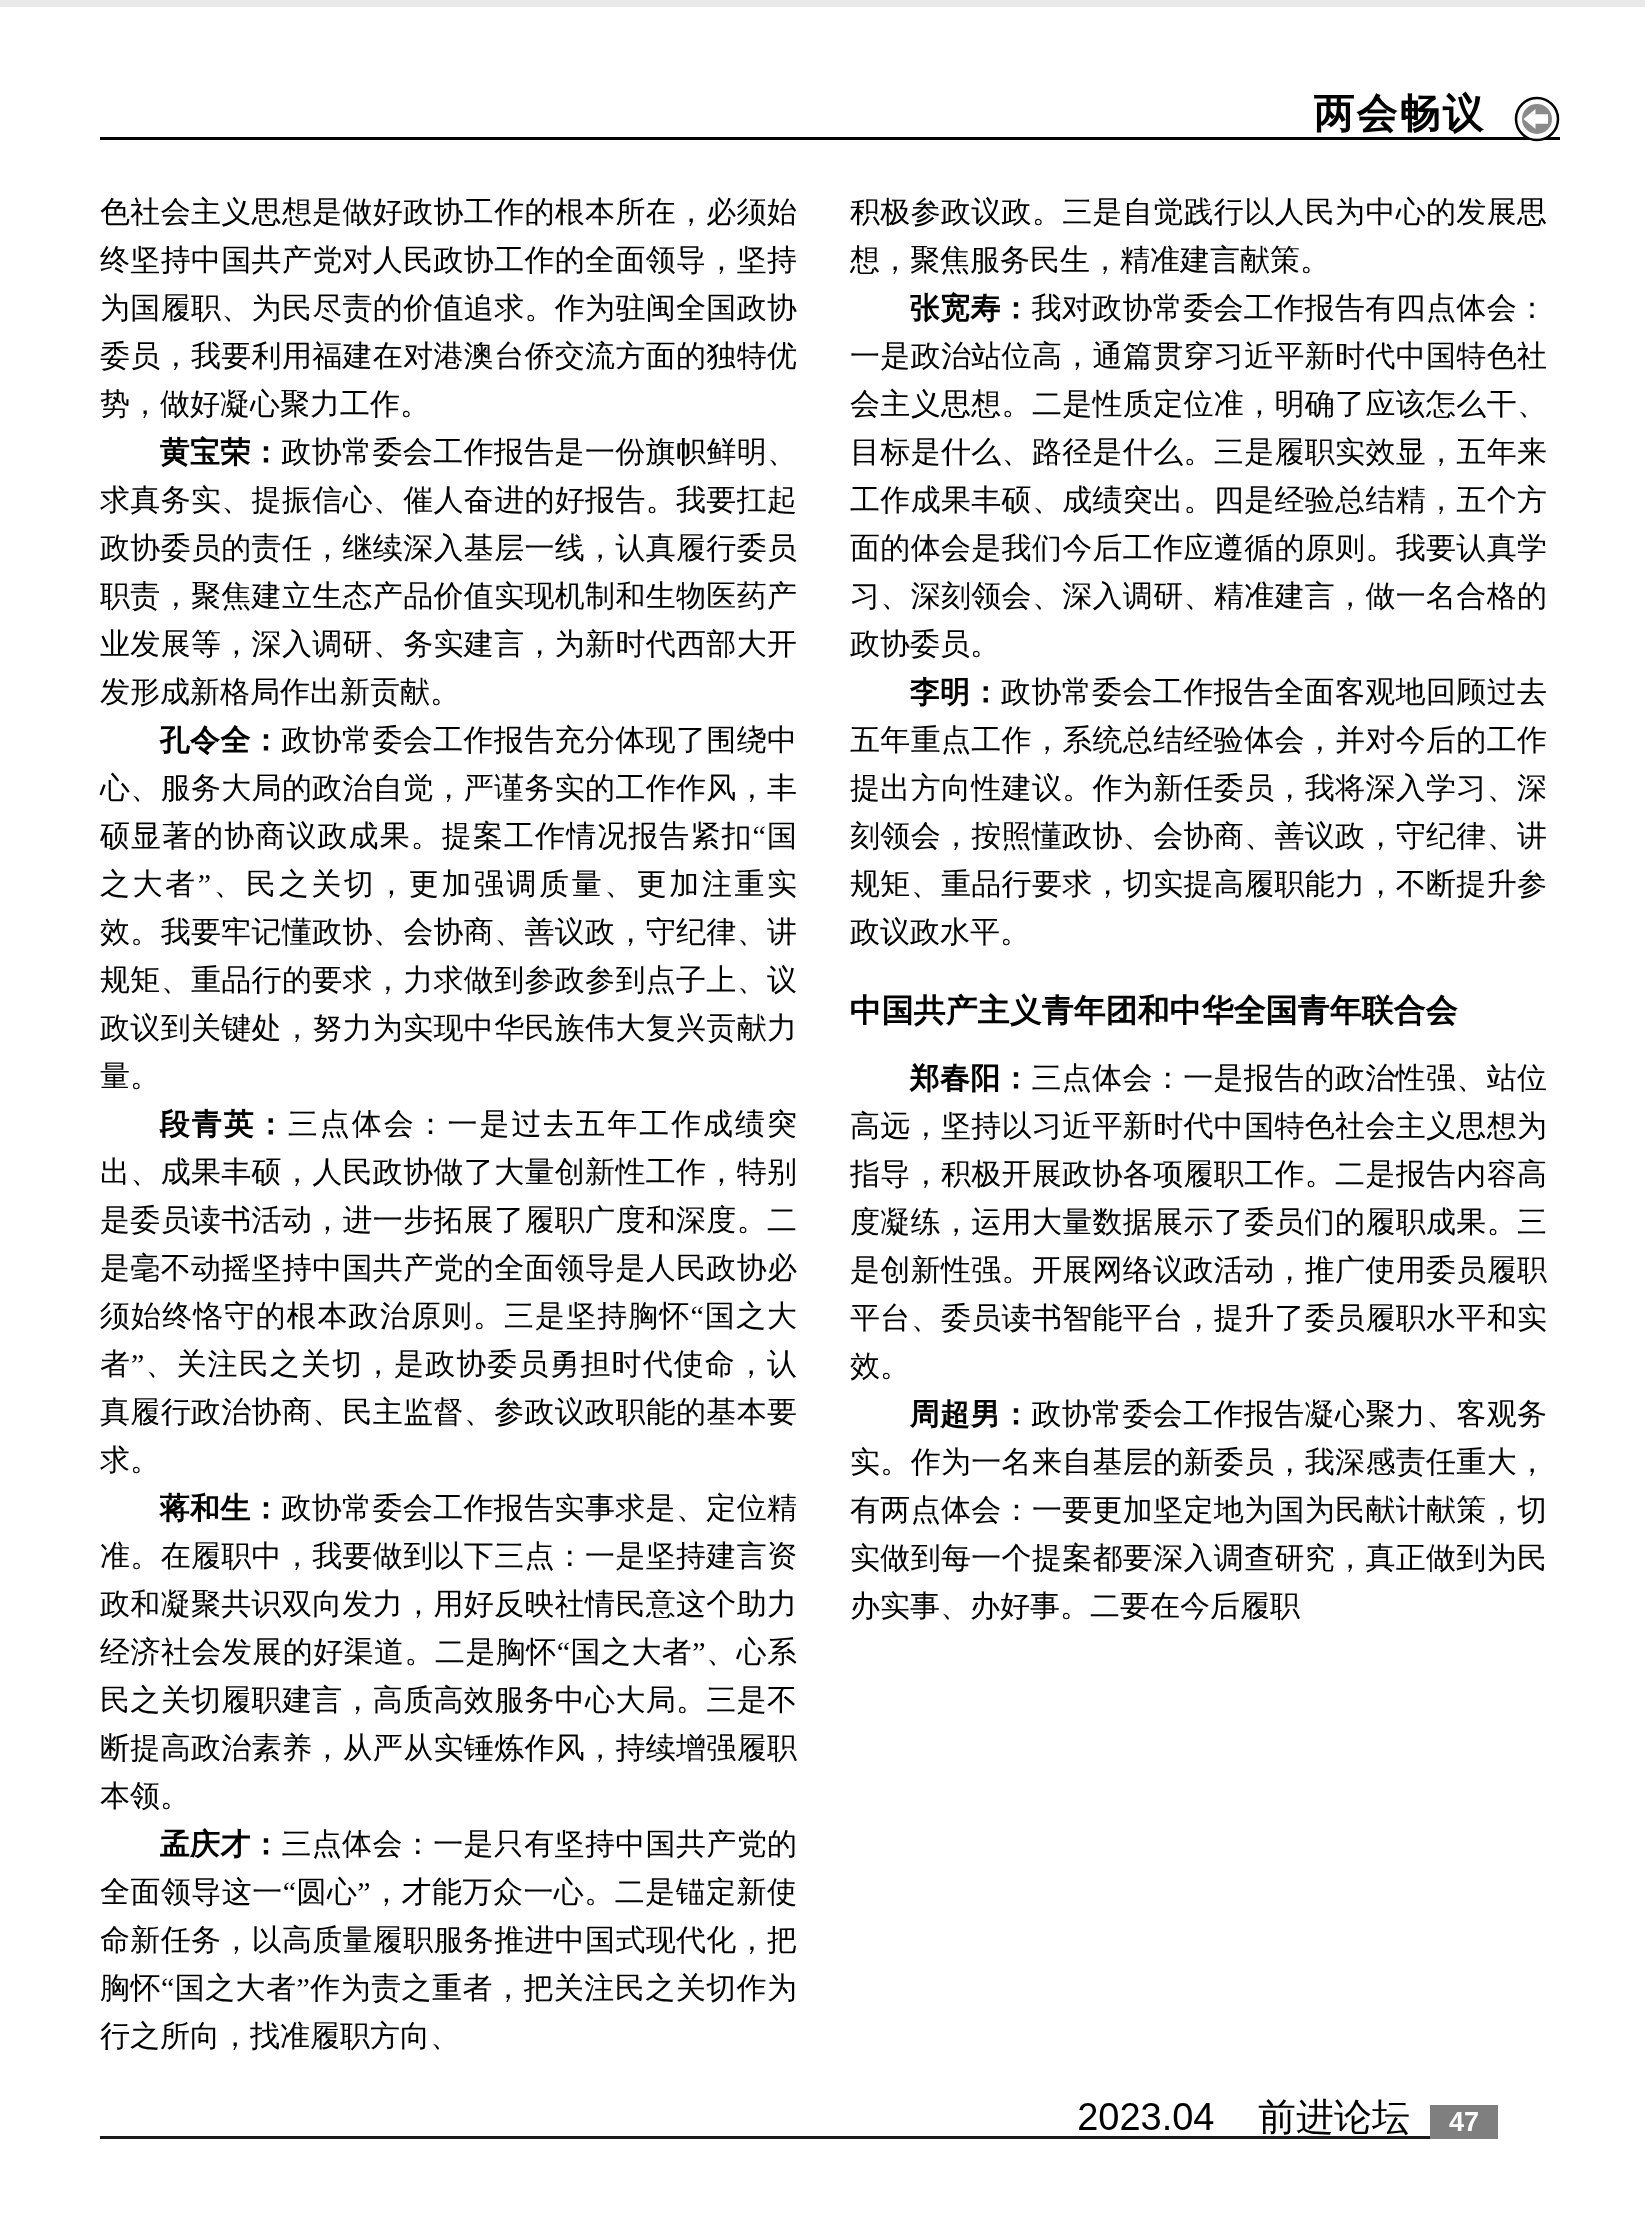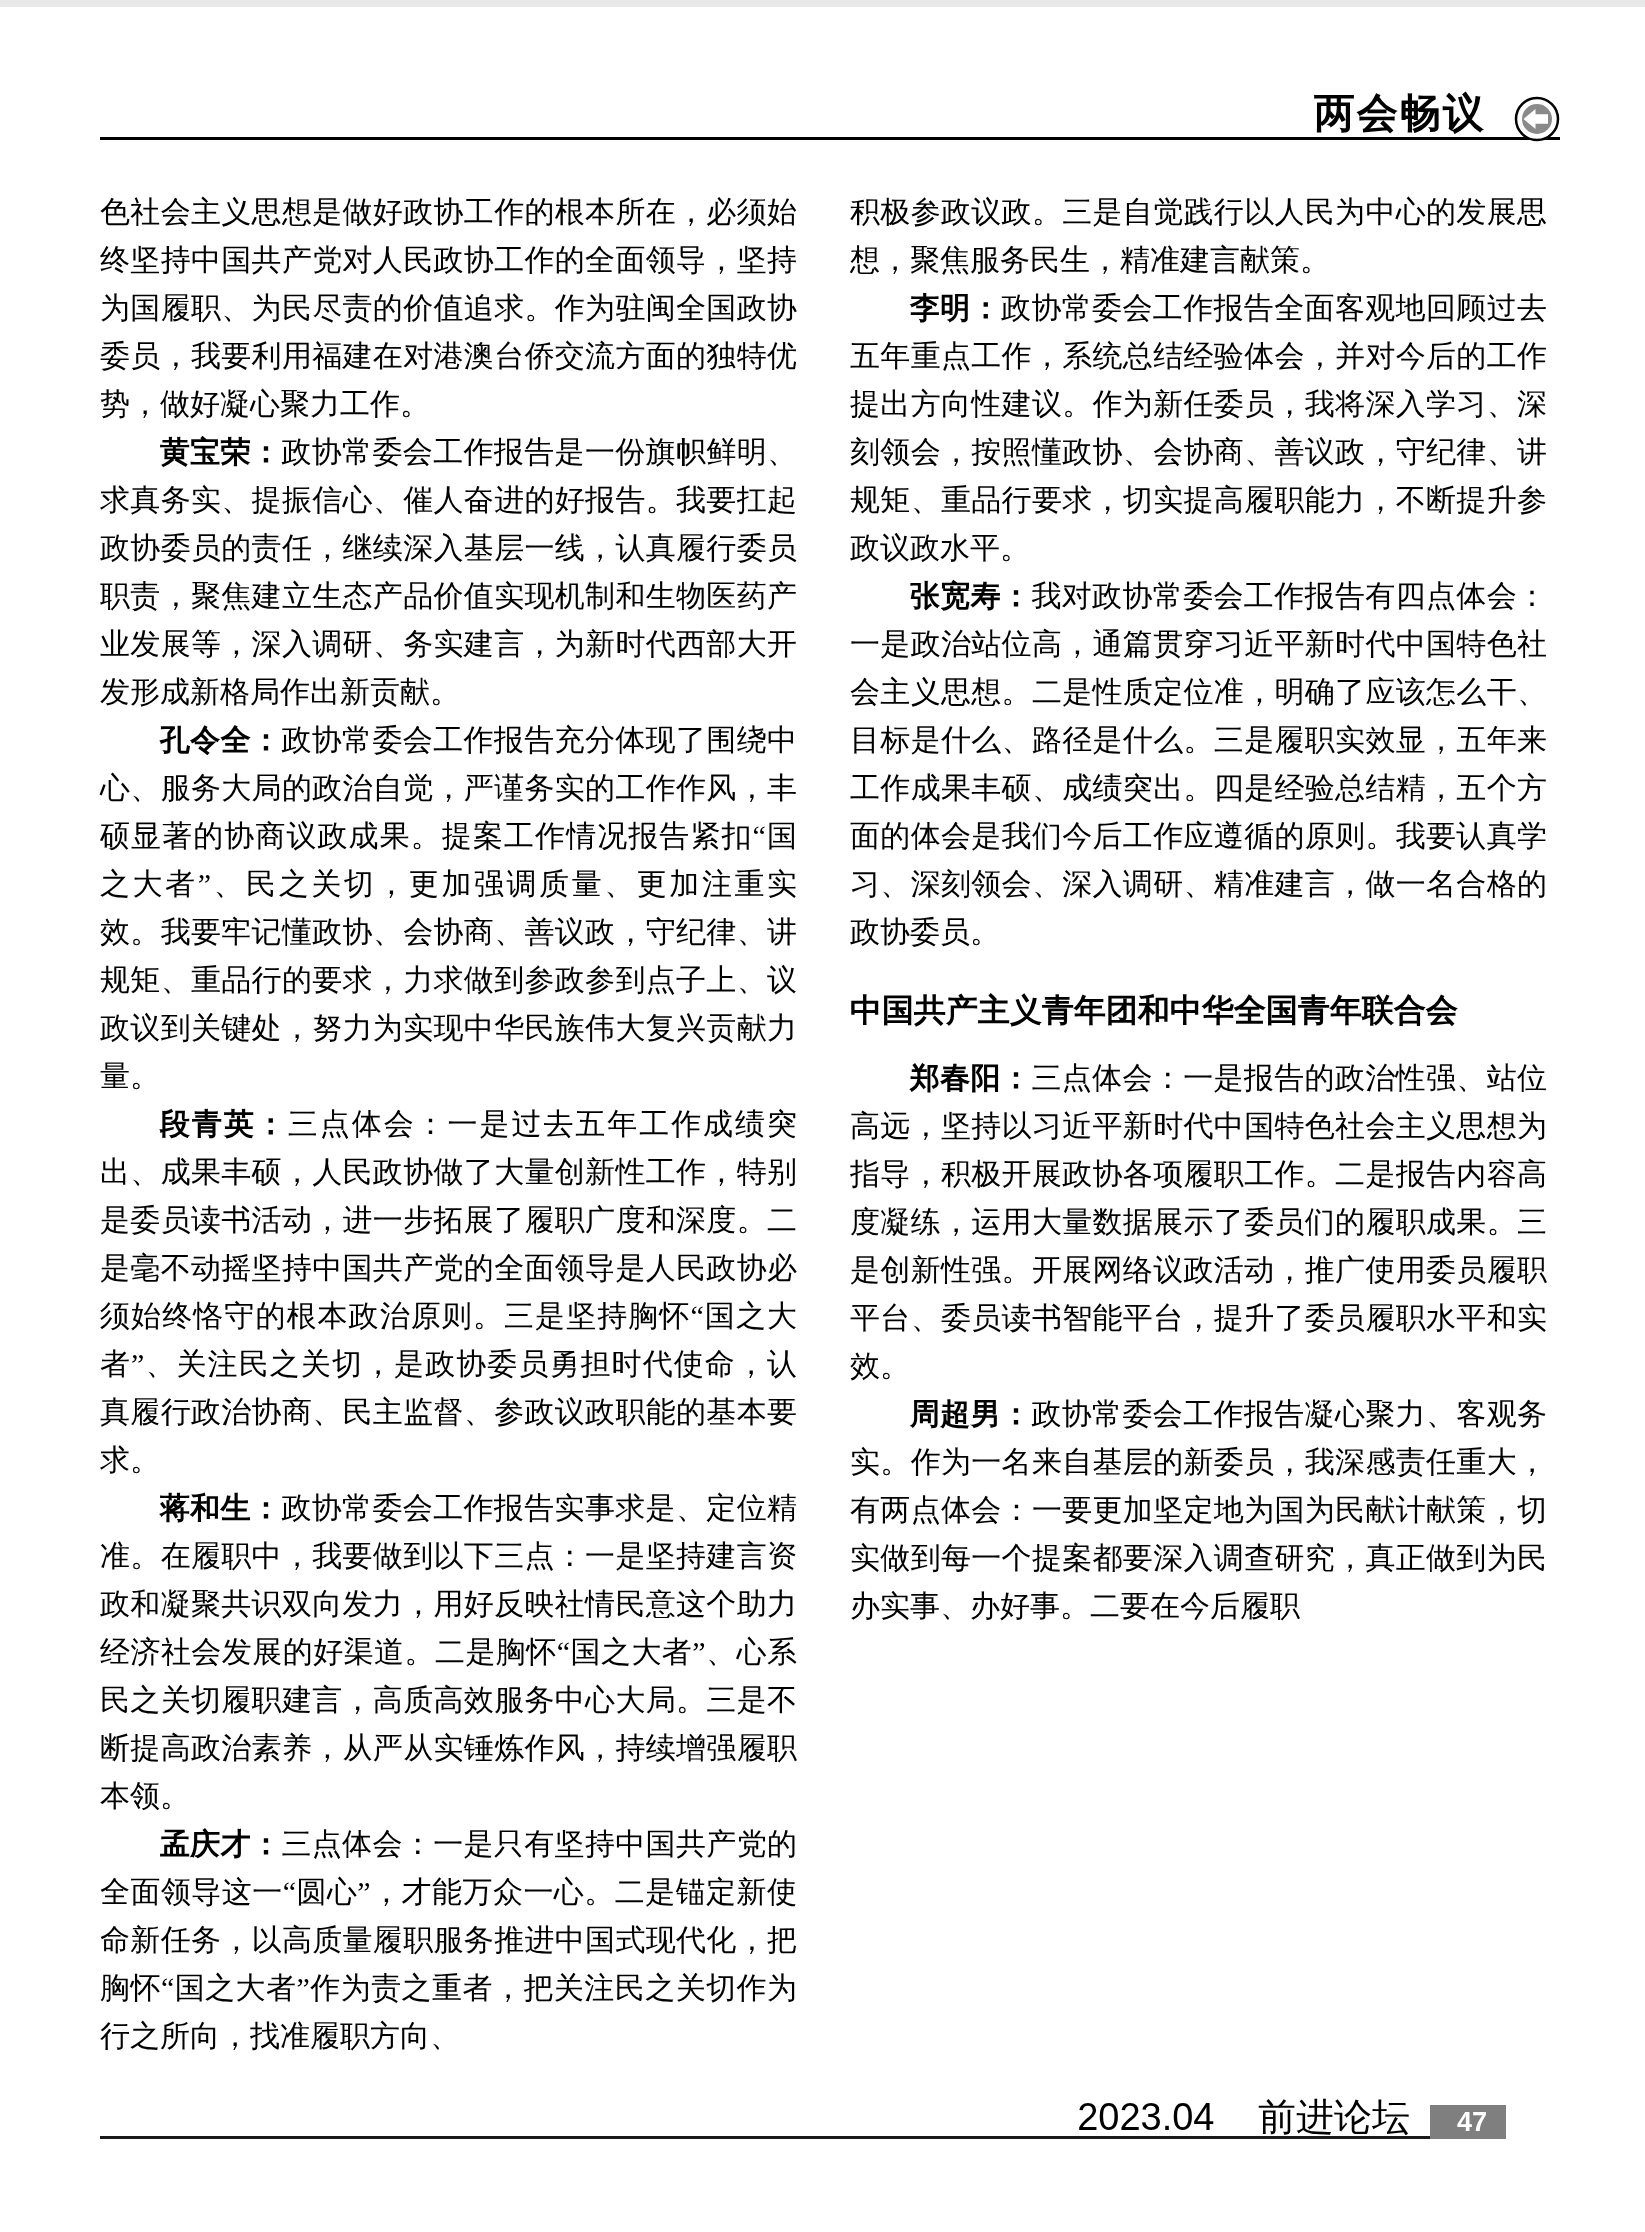--- a/index.html
+++ b/index.html
@@ -56,21 +56,21 @@
     white-space:nowrap;
   }
   .footer-issue { font-family:"Liberation Sans", sans-serif; }
   .footer-journal { font-family:"Liberation Serif", serif; margin-left:34px; }
   .page-number-box {
     position:absolute; left:1430px; top:2098px;
     width:68px; height:34px;
     background:#7f7f7f; color:#ffffff;
     text-align:center;
     font-family:"Liberation Sans", sans-serif;
-    font-weight:bold; font-size:27px; line-height:35px;padding-left:8px;
+    font-weight:bold; font-size:27px; line-height:35px;
   }
 </style>
 </head>
 <body>
 
 <div class="page">
 
   <div class="header-rule"></div>
   <div class="header-title">两会畅议</div>
   <div class="header-icon">
@@ -84,22 +84,22 @@
   <div class="col col-left">
       <p class="para">色社会主义思想是做好政协工作的根本所在，必须始终坚持中国共产党对人民政协工作的全面领导，坚持为国履职、为民尽责的价值追求。作为驻闽全国政协委员，我要利用福建在对港澳台侨交流方面的独特优势，做好凝心聚力工作。</p>
       <p class="para indent"><b class="speaker">黄宝荣：</b>政协常委会工作报告是一份旗帜鲜明、求真务实、提振信心、催人奋进的好报告。我要扛起政协委员的责任，继续深入基层一线，认真履行委员职责，聚焦建立生态产品价值实现机制和生物医药产业发展等，深入调研、务实建言，为新时代西部大开发形成新格局作出新贡献。</p>
       <p class="para indent"><b class="speaker">孔令全：</b>政协常委会工作报告充分体现了围绕中心、服务大局的政治自觉，严谨务实的工作作风，丰硕显著的协商议政成果。提案工作情况报告紧扣“国之大者”、民之关切，更加强调质量、更加注重实效。我要牢记懂政协、会协商、善议政，守纪律、讲规矩、重品行的要求，力求做到参政参到点子上、议政议到关键处，努力为实现中华民族伟大复兴贡献力量。</p>
       <p class="para indent"><b class="speaker">段青英：</b>三点体会：一是过去五年工作成绩突出、成果丰硕，人民政协做了大量创新性工作，特别是委员读书活动，进一步拓展了履职广度和深度。二是毫不动摇坚持中国共产党的全面领导是人民政协必须始终恪守的根本政治原则。三是坚持胸怀“国之大者”、关注民之关切，是政协委员勇担时代使命，认真履行政治协商、民主监督、参政议政职能的基本要求。</p>
       <p class="para indent"><b class="speaker">蒋和生：</b>政协常委会工作报告实事求是、定位精准。在履职中，我要做到以下三点：一是坚持建言资政和凝聚共识双向发力，用好反映社情民意这个助力经济社会发展的好渠道。二是胸怀“国之大者”、心系民之关切履职建言，高质高效服务中心大局。三是不断提高政治素养，从严从实锤炼作风，持续增强履职本领。</p>
       <p class="para indent"><b class="speaker">孟庆才：</b>三点体会：一是只有坚持中国共产党的全面领导这一“圆心”，才能万众一心。二是锚定新使命新任务，以高质量履职服务推进中国式现代化，把胸怀“国之大者”作为责之重者，把关注民之关切作为行之所向，找准履职方向、</p>
     </div>
   <div class="col col-right">
       <p class="para">积极参政议政。三是自觉践行以人民为中心的发展思想，聚焦服务民生，精准建言献策。</p>
+      <p class="para indent"><b class="speaker">张宽寿：</b>我对政协常委会工作报告有四点体会：一是政治站位高，通篇贯穿习近平新时代中国特色社会主义思想。二是性质定位准，明确了应该怎么干、目标是什么、路径是什么。三是履职实效显，五年来工作成果丰硕、成绩突出。四是经验总结精，五个方面的体会是我们今后工作应遵循的原则。我要认真学习、深刻领会、深入调研、精准建言，做一名合格的政协委员。</p>
       <p class="para indent"><b class="speaker">李明：</b>政协常委会工作报告全面客观地回顾过去五年重点工作，系统总结经验体会，并对今后的工作提出方向性建议。作为新任委员，我将深入学习、深刻领会，按照懂政协、会协商、善议政，守纪律、讲规矩、重品行要求，切实提高履职能力，不断提升参政议政水平。</p>
-      <p class="para indent"><b class="speaker">张宽寿：</b>我对政协常委会工作报告有四点体会：一是政治站位高，通篇贯穿习近平新时代中国特色社会主义思想。二是性质定位准，明确了应该怎么干、目标是什么、路径是什么。三是履职实效显，五年来工作成果丰硕、成绩突出。四是经验总结精，五个方面的体会是我们今后工作应遵循的原则。我要认真学习、深刻领会、深入调研、精准建言，做一名合格的政协委员。</p>
       <h3 class="sec-heading">中国共产主义青年团和中华全国青年联合会</h3>
       <p class="para indent"><b class="speaker">郑春阳：</b>三点体会：一是报告的政治性强、站位高远，坚持以习近平新时代中国特色社会主义思想为指导，积极开展政协各项履职工作。二是报告内容高度凝练，运用大量数据展示了委员们的履职成果。三是创新性强。开展网络议政活动，推广使用委员履职平台、委员读书智能平台，提升了委员履职水平和实效。</p>
       <p class="para indent"><b class="speaker">周超男：</b>政协常委会工作报告凝心聚力、客观务实。作为一名来自基层的新委员，我深感责任重大，有两点体会：一要更加坚定地为国为民献计献策，切实做到每一个提案都要深入调查研究，真正做到为民办实事、办好事。二要在今后履职</p>
     </div>
 
   <div class="footer-rule"></div>
   <div class="footer-text">
     <span class="footer-issue">2023.04</span>
     <span class="footer-journal">前进论坛</span>
   </div>

